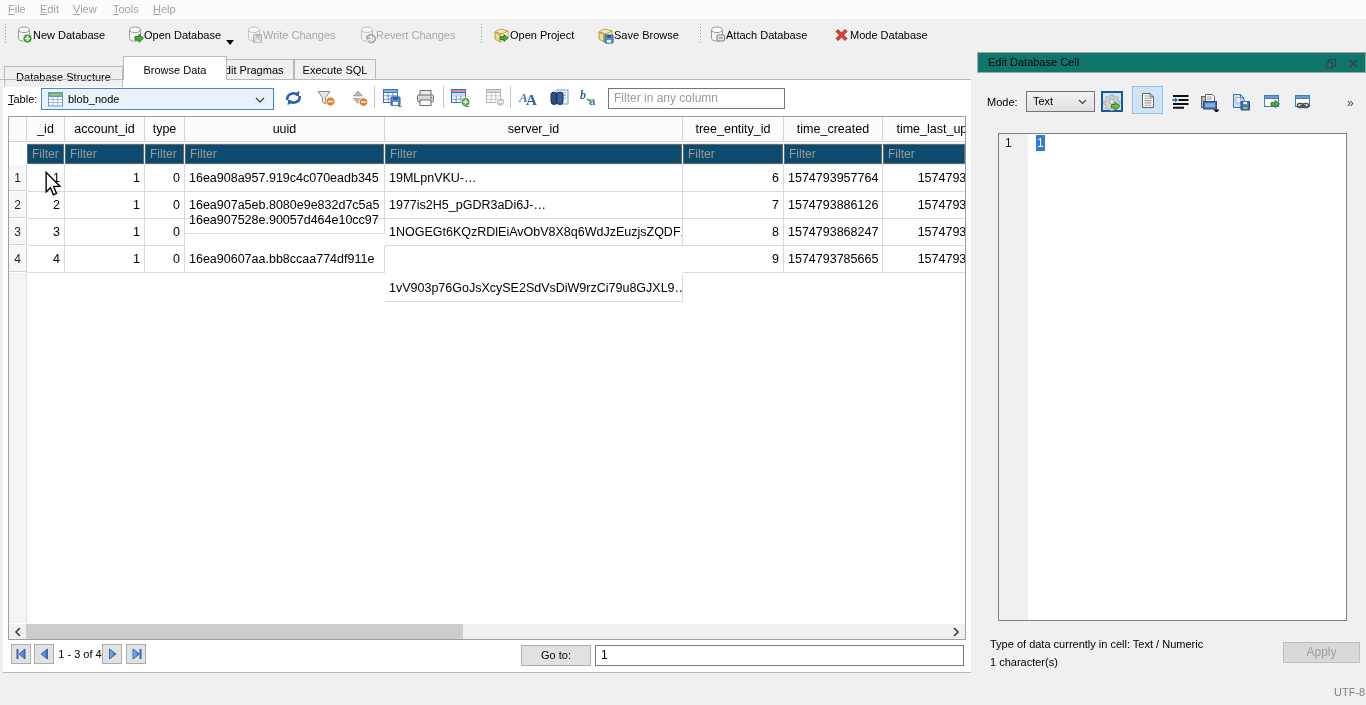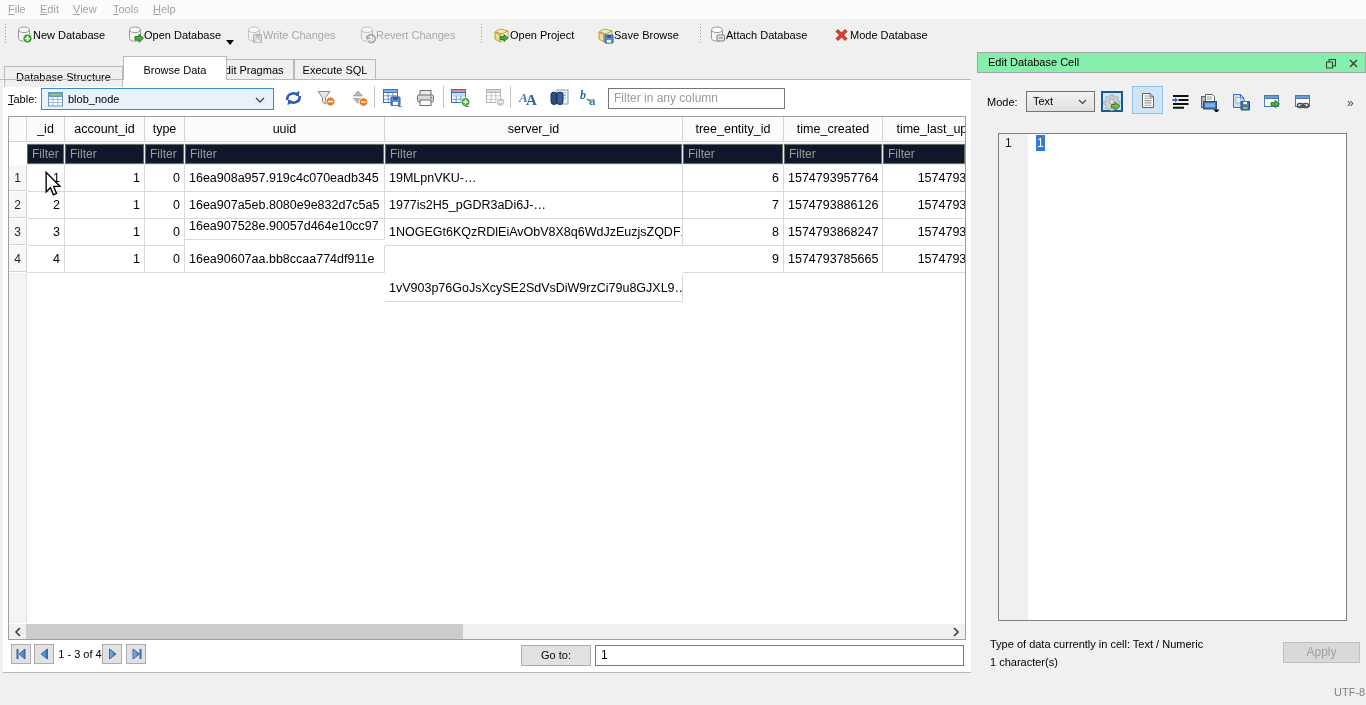--- a/index.html
+++ b/index.html
@@ -17,34 +17,34 @@
 .tab.active { top:56px; height:24px; background:#ffffff; line-height:26px; z-index:3; border-bottom:none; }
 #tabline { position:absolute; left:0px; top:79px; width:971px; height:1px; background:#b9b9b9; z-index:2; }
 #tabpane { position:absolute; left:3px; top:80px; width:968px; height:593px; background:#ffffff; border-bottom:1px solid #b9b9b9; }
 #tablerow { position:absolute; left:0; top:80px; width:971px; height:36px; }
 #tablecombo { position:absolute; left:41px; top:8px; width:233px; height:22px; background:#e7f2fb; border:1px solid #3d8bd4; display:flex; align-items:center; padding-left:5px; }
 #tablecombo span { margin-left:4px; }
 #filterany { position:absolute; left:608px; top:8px; width:177px; height:21px; background:#fff; border:1px solid #767676; color:#9b9b9b; line-height:19px; padding-left:5px; font-size:12px; }
 .icon16 { position:absolute; }
 #grid { position:absolute; left:8px; top:116px; width:958px; height:524px; background:#fff; border:1px solid #999fa5; overflow:hidden; }
 .hcell { position:absolute; top:0; height:25px; background:#fbfbfb; border-right:1px solid #d5d5d5; border-bottom:1px solid #d5d5d5; text-align:center; line-height:25px; font-size:12.5px; }
-.fcell { position:absolute; top:27px; height:20px; background:#0f172a; border:1px solid #696969; color:#9b9b9b; font-size:12px; line-height:18px; padding-left:4px; }
+.fcell { position:absolute; top:27px; height:20px; background:#0c4a6e; border:1px solid #696969; color:#9b9b9b; font-size:12px; line-height:18px; padding-left:4px; }
 .vh { position:absolute; left:0; width:18px; background:#f7f7f7; border-right:1px solid #d5d5d5; border-bottom:1px solid #d5d5d5; text-align:center; font-size:12px; color:#262626; }
 .cell { position:absolute; font-size:12.5px; border-right:1px solid #d9d9d9; border-bottom:1px solid #d9d9d9; padding:0 4px; white-space:nowrap; overflow:hidden; }
 .cell.num { text-align:right; }
 #hscroll { position:absolute; left:0; top:507px; width:956px; height:16px; background:#f0f0f0; }
 #hthumb { position:absolute; left:17px; top:0; width:437px; height:16px; background:#cdcdcd; }
 #navrow { position:absolute; left:3px; top:640px; width:965px; height:33px; }
 .nbtn { position:absolute; top:4px; width:20px; height:20px; background:#e1e1e1; border:1px solid #adadad; }
 .nbtn svg { display:block; margin:3px auto 0; }
 #goto { position:absolute; left:518px; top:5px; width:70px; height:21px; background:#e1e1e1; border:1px solid #adadad; text-align:center; line-height:19px; }
 #gotoinput { position:absolute; left:592px; top:5px; width:369px; height:21px; background:#fff; border:1px solid #7a7a7a; line-height:19px; padding-left:5px; font-size:12px; }
 #dock { position:absolute; left:977px; top:52px; width:389px; height:631px; background:#f0f0f0; }
 #splitter { position:absolute; left:971px; top:52px; width:6px; height:631px; background:#f0f0f0; }
-#docktitle { position:absolute; left:0; top:0; width:389px; height:21px; background:#86efac; border:1px solid #a5a5a5; line-height:19px; padding-left:10px; }
+#docktitle { position:absolute; left:0; top:0; width:389px; height:21px; background:#0f766e; border:1px solid #a5a5a5; line-height:19px; padding-left:10px; }
 #modecombo { position:absolute; left:49px; top:39px; width:69px; height:21px; background:linear-gradient(#f2f2f2,#e0e0e0); border:1px solid #747474; line-height:19px; padding-left:6px; }
 .pbtn { position:absolute; top:37px; display:flex; align-items:center; justify-content:center; }
 .pbtn.checked-border { border:2px solid #1c5a96; background:#cfe4f7; top:39px; }
 .pbtn.checked-fill { background:#cfe4f7; border:1px solid #90c2ea; top:34px; }
 #editor { position:absolute; left:21px; top:81px; width:349px; height:488px; background:#fff; border:1px solid #828282; }
 #gutter { position:absolute; left:0; top:0; width:29px; height:486px; background:#f0f0f0; }
 #apply { position:absolute; left:306px; top:590px; width:77px; height:21px; background:#d9d9d9; border:1px solid #bfbfbf; text-align:center; line-height:19px; color:#9f9f9f; font-size:12px; }
 .chev { color:#444; }
 </style>
 </head>
@@ -277,21 +277,21 @@
 <div class="cell num" style="left:136px; top:75px; width:40px; height:27px; line-height:27px;">0</div>
 <div class="cell " style="left:176px; top:75px; width:200px; height:27px; line-height:27px;">16ea907a5eb.8080e9e832d7c5a5</div>
 <div class="cell " style="left:376px; top:75px; width:298px; height:27px; line-height:27px;">1977is2H5_pGDR3aDi6J-…</div>
 <div class="cell num" style="left:674px; top:75px; width:101px; height:27px; line-height:27px;">7</div>
 <div class="cell num" style="left:775px; top:75px; width:99px; height:27px; line-height:27px;">1574793886126</div>
 <div class="cell num" style="left:874px; top:75px; width:130px; height:27px; line-height:27px;">1574793886126</div>
 <div class="vh" style="top:102px; height:26px; line-height:26px;">3</div>
 <div class="cell num" style="left:18px; top:102px; width:38px; height:27px; line-height:27px;">3</div>
 <div class="cell num" style="left:56px; top:102px; width:80px; height:27px; line-height:27px;">1</div>
 <div class="cell num" style="left:136px; top:102px; width:40px; height:27px; line-height:27px;">0</div>
-<div class="cell " style="left:176px; top:96px; width:200px; height:27px; line-height:27px;">16ea907528e.90057d464e10cc97</div>
+<div class="cell " style="left:176px; top:90px; width:200px; height:27px; line-height:27px;">16ea907528e.90057d464e10cc97</div>
 <div class="cell " style="left:376px; top:102px; width:298px; height:27px; line-height:27px;">1NOGEGt6KQzRDlEiAvObV8X8q6WdJzEuzjsZQDF1…</div>
 <div class="cell num" style="left:674px; top:102px; width:101px; height:27px; line-height:27px;">8</div>
 <div class="cell num" style="left:775px; top:102px; width:99px; height:27px; line-height:27px;">1574793868247</div>
 <div class="cell num" style="left:874px; top:102px; width:130px; height:27px; line-height:27px;">1574793868247</div>
 <div class="vh" style="top:129px; height:26px; line-height:26px;">4</div>
 <div class="cell num" style="left:18px; top:129px; width:38px; height:27px; line-height:27px;">4</div>
 <div class="cell num" style="left:56px; top:129px; width:80px; height:27px; line-height:27px;">1</div>
 <div class="cell num" style="left:136px; top:129px; width:40px; height:27px; line-height:27px;">0</div>
 <div class="cell " style="left:176px; top:129px; width:200px; height:27px; line-height:27px;">16ea90607aa.bb8ccaa774df911e</div>
 <div class="cell " style="left:376px; top:129px; width:298px; height:27px; line-height:27px;margin-top:29px;">1vV903p76GoJsXcySE2SdVsDiW9rzCi79u8GJXL9…</div>

